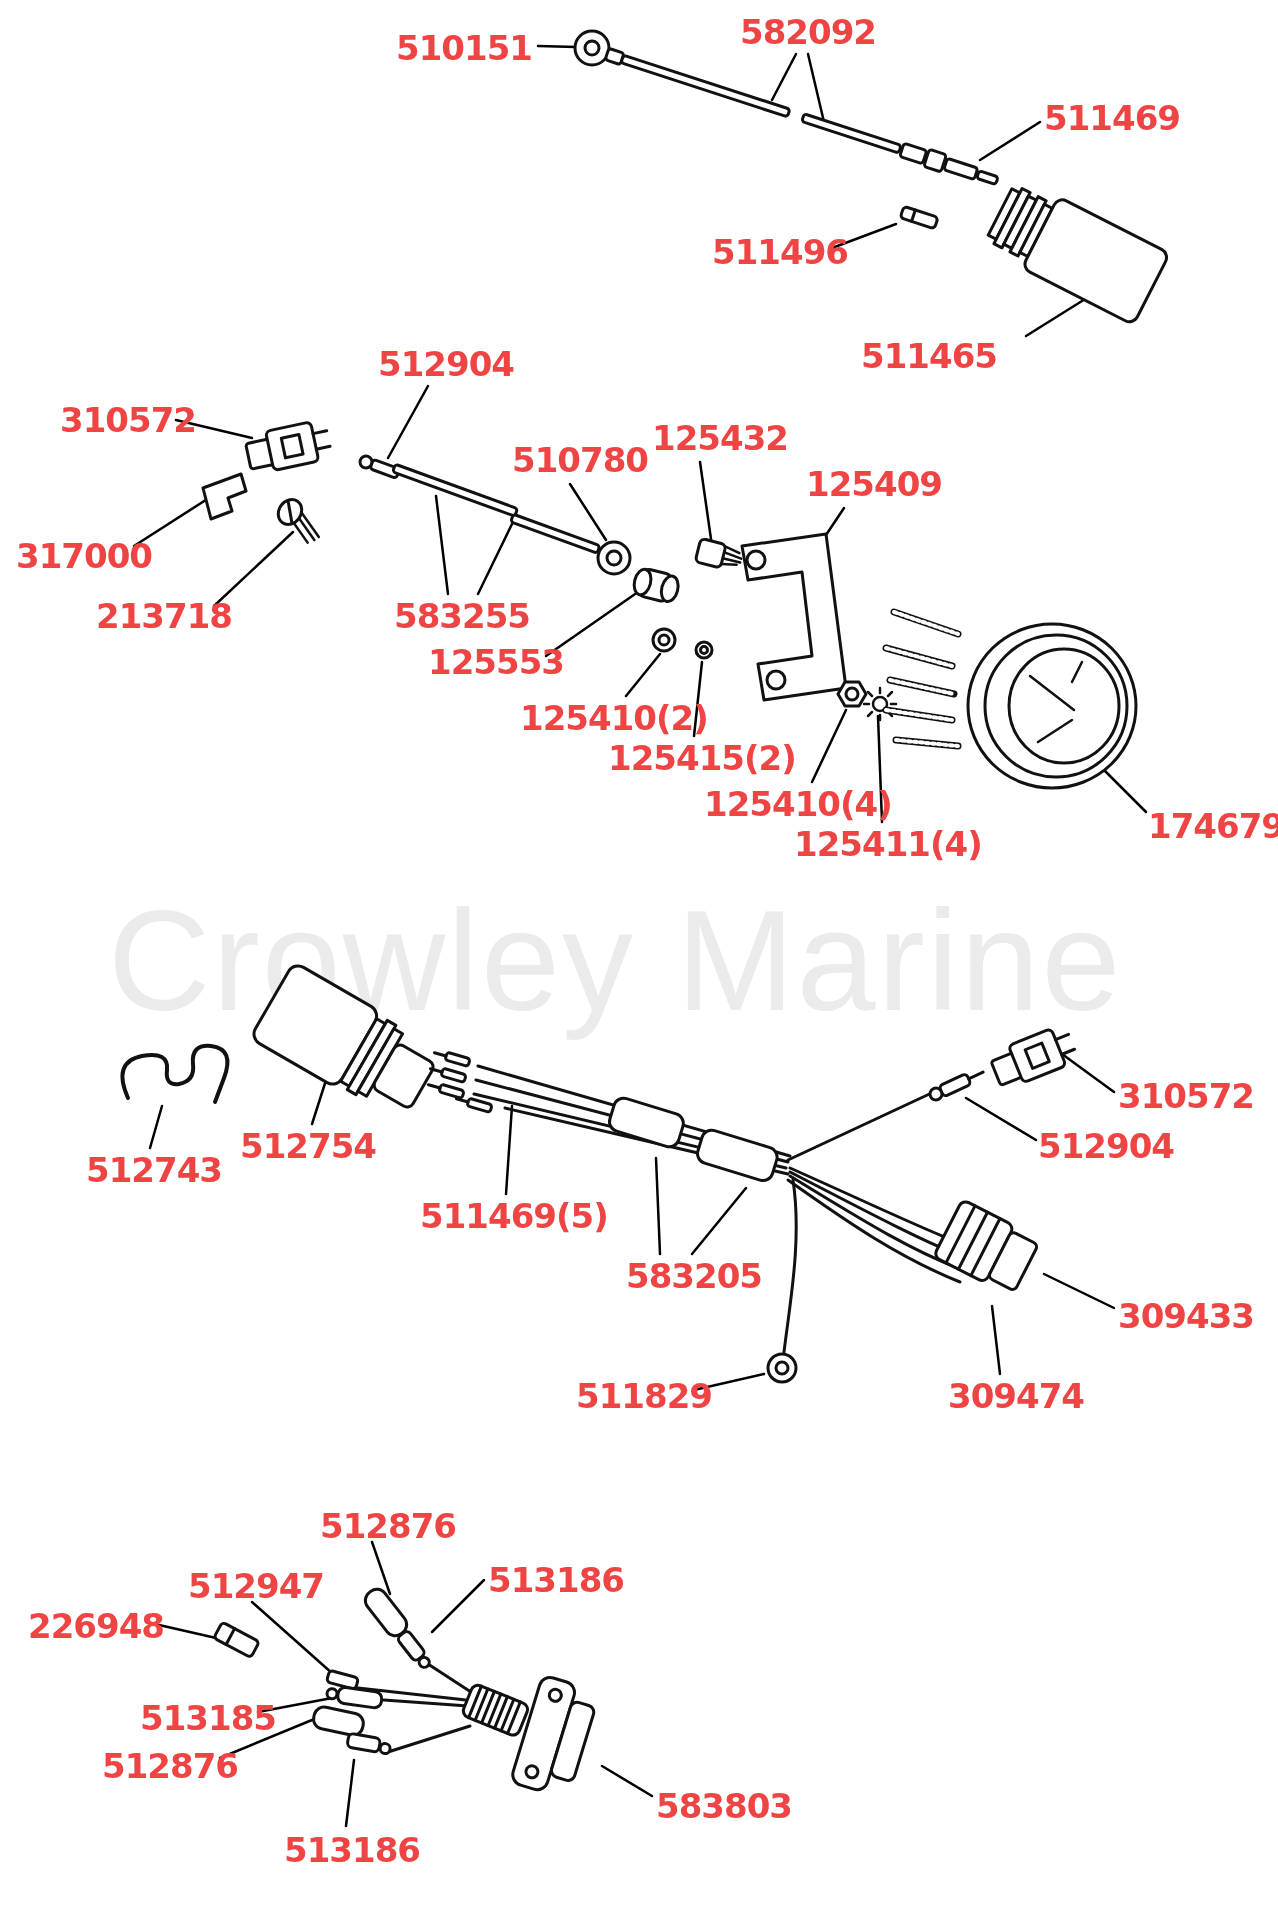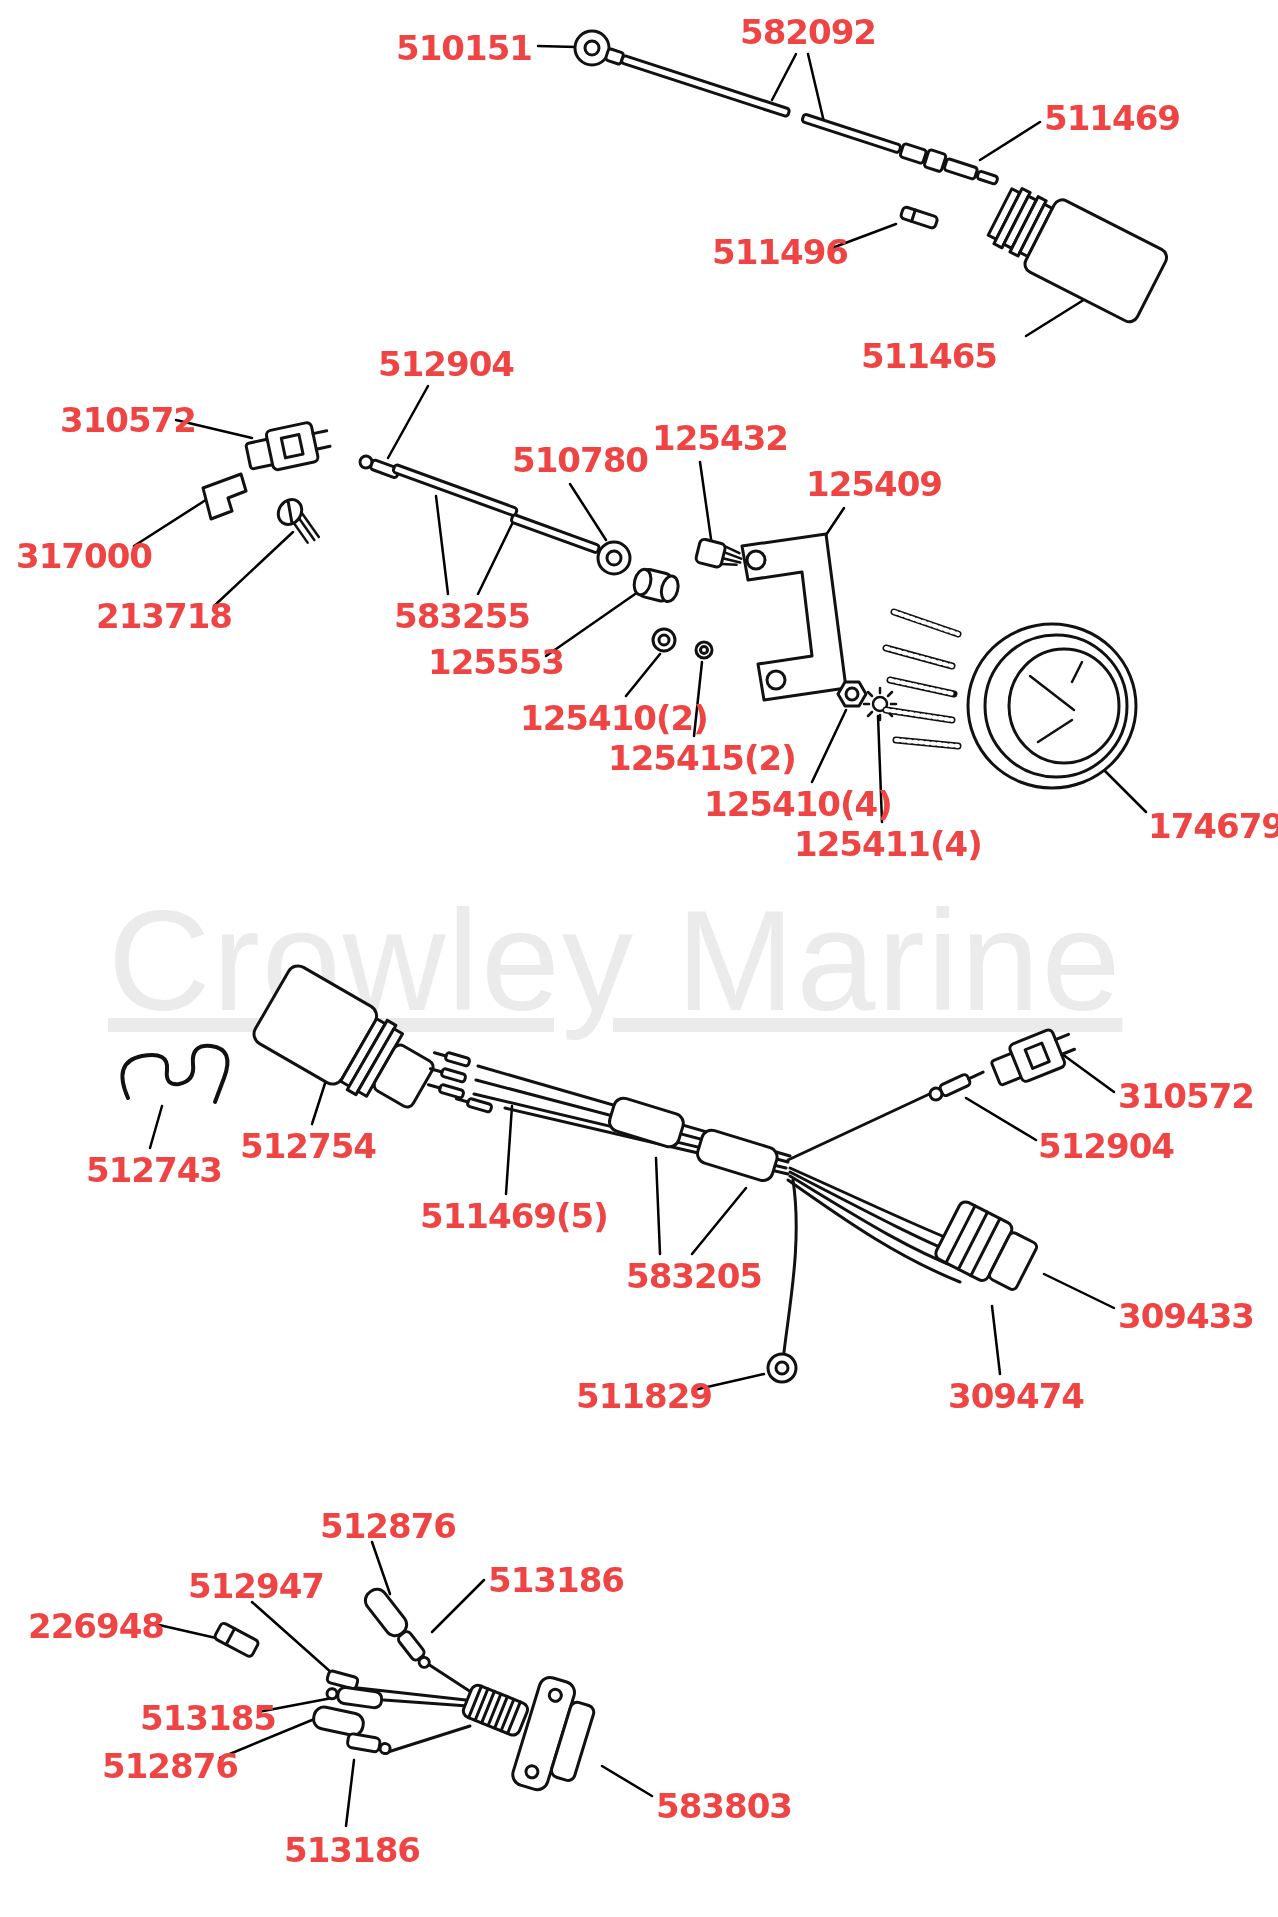--- a/index.html
+++ b/index.html
@@ -2,21 +2,21 @@
 <html><head>
 <meta charset="utf-8">
 <style>
   html,body{margin:0;padding:0;background:#fff;}
   .page{position:relative;width:1278px;height:1917px;background:#ffffff;overflow:hidden;
         font-family:"DejaVu Sans",sans-serif;}
   .art{position:absolute;left:0;top:0;}
   .lbl{position:absolute;font:700 34px "DejaVu Sans",sans-serif;color:#ef4444;white-space:nowrap;
        letter-spacing:-1px;}
   .watermark{position:absolute;left:108px;top:890px;font:400 142px "Liberation Sans",sans-serif;
-       color:#ebebeb;white-space:nowrap;letter-spacing:2px;line-height:1;text-decoration:underline;}
+       color:#ebebeb;white-space:nowrap;letter-spacing:2px;line-height:1;}
   .sitemark{position:absolute;left:710px;top:1782px;font:400 56px "Liberation Sans",sans-serif;
        color:#3d3d3d;white-space:nowrap;}
 </style>
 </head>
 <body>
 
 <div class="page">
 
   <div class="watermark">Crowley Marine</div>
 

